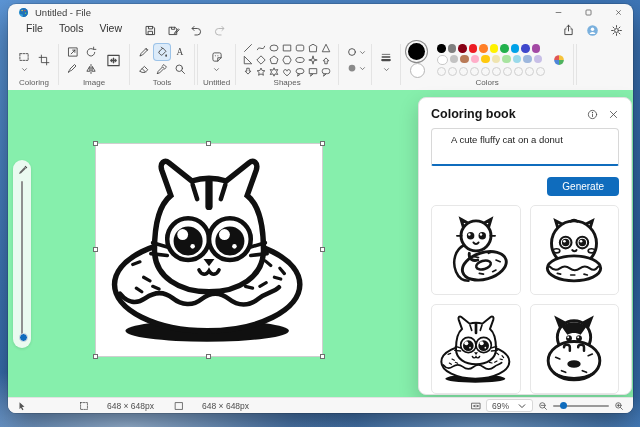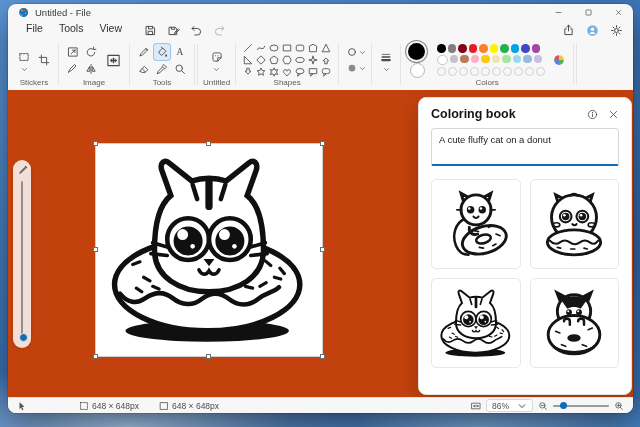--- a/index.html
+++ b/index.html
@@ -54,21 +54,21 @@
   .bigdots{position:relative;width:26px;height:36px;}
   .dot-fg{position:absolute;left:2px;top:1px;width:17px;height:17px;border-radius:50%;
     box-shadow:0 0 0 2px #f7f7f7,0 0 0 3px #8a8a8a;}
   .dot-bg{position:absolute;left:4px;top:21px;width:13px;height:13px;border-radius:50%;
     border:1px solid #b5b5b5;background:#fff;}
   .swatches{display:flex;flex-direction:column;gap:2px;justify-content:center;}
   .sw-row{display:flex;gap:2px;}
   .sw{width:8.5px;height:8.5px;border-radius:50%;}
   .sw.empty{background:transparent;border:1px solid #cfcfcf;width:7px;height:7px;}
   
-  .workarea{position:absolute;left:0;right:0;top:86px;bottom:15px;background:#c2410c;}
+  .workarea{position:absolute;left:0;right:0;top:86px;bottom:15px;background:#86efac;}
   .canvas{position:absolute;left:88px;top:54px;width:226px;height:212px;background:#fff;
     outline:1px solid #cfcfcf;}
   .canvas svg{position:absolute;inset:4px;width:218px;height:204px;}
   .handle{position:absolute;width:5px;height:5px;background:#fff;border:1px solid #6e6e6e;box-sizing:border-box;}
   
   .vslider{position:absolute;left:5px;top:70px;width:18px;height:188px;display:flex;flex-direction:column;
     align-items:center;background:rgba(252,252,252,.85);border-radius:9px;padding:5px 0;box-sizing:border-box;
     box-shadow:0 1px 3px rgba(0,0,0,.12);}
   .vslider .track{flex:1;width:2px;background:#8f8f8f;border-radius:1px;margin:5px 0 4px;position:relative;}
   .vslider .thumb{position:absolute;left:-2.5px;bottom:-3px;width:7px;height:7px;border-radius:50%;background:#0f6cbd;}
@@ -76,33 +76,33 @@
   .panel{position:absolute;left:410px;top:7px;width:214px;height:298px;background:#fff;
     border:1px solid #e1e1e1;border-radius:8px;box-shadow:0 8px 20px rgba(0,0,0,.18);
     padding:9px 12px;box-sizing:border-box;}
   .panel-head{display:flex;align-items:center;}
   .panel-title{font-size:12.5px;font-weight:bold;color:#141414;}
   .panel-head .ic{margin-left:10px;color:#555;}
   .panel-head .spacer{flex:1;}
   .prompt{width:100%;height:38px;box-sizing:border-box;margin-top:7px;resize:none;
     border:1px solid #d8d8d8;border-bottom:2px solid #0f6cbd;border-radius:4px 4px 2px 2px;
     font-family:"Liberation Sans","DejaVu Sans",sans-serif;font-size:9.5px;color:#222;
-    padding:5px 7px;outline:none;}
+    padding:5px 19px;outline:none;}
   .gen-row{display:flex;justify-content:flex-end;margin-top:7px;}
   .gen-btn{background:#0f6cbd;color:#fff;border:none;border-radius:4px;font-size:10px;
     padding:4px 15px;font-family:inherit;}
   .thumbs{display:grid;grid-template-columns:1fr 1fr;gap:9px;margin-top:9px;}
   .thumb{height:88px;border:1px solid #e7e7e7;border-radius:5px;background:#fff;
     display:flex;align-items:center;justify-content:center;}
   .thumb svg{width:80px;height:80px;}
   
   .statusbar{position:absolute;left:0;right:0;bottom:0;height:15px;background:#f7f7f7;
     border-top:1px solid #e2e2e2;display:flex;align-items:center;padding:0 9px;gap:5px;
     font-size:8.5px;color:#4e4e4e;}
-  .sb-chip{display:flex;align-items:center;gap:3px;}
+  .sb-chip{display:flex;align-items:center;gap:18px;}
   .sb-sp1{width:42px;}
   .sb-sp2{width:10px;}
   .zoombox{display:flex;align-items:center;gap:8px;background:#fff;border:1px solid #d8d8d8;
     border-radius:3px;padding:0 5px;height:11px;}
   .zslider{width:56px;height:2px;background:#9a9a9a;border-radius:1px;position:relative;}
   .zslider .zdot{position:absolute;top:-2.5px;left:7px;width:7px;height:7px;border-radius:50%;background:#0f6cbd;}
   .statusbar .ic svg{width:10px;height:10px;}
 </style>
 </head>
 <body>
@@ -210,21 +210,21 @@
               </svg>
             </span>
         </div>
         <span class="tbtn">
             <svg viewBox="0 0 16 16" fill="none" stroke="#4a4a4a" stroke-width="1.2" stroke-linecap="round" stroke-linejoin="round">
               <path d="M4.5 1.5v10h10"></path>
               <path d="M1.5 4.5h10v10"></path>
             </svg>
           </span>
       </div>
-      <span class="grp-label">Stickers</span>
+      <span class="grp-label">Coloring</span>
     </div>
     <div class="vsep"></div>
 
     <div class="grp">
       <div class="grp-body">
         <div class="grid2">
           <span class="tbtn">
               <svg viewBox="0 0 16 16" fill="none" stroke="#4a4a4a" stroke-width="1.2" stroke-linecap="round" stroke-linejoin="round">
                 <rect x="2.5" y="2.5" width="11" height="11"></rect>
                 <path d="M5.5 10.5 10.5 5.5M10.5 5.5v3M10.5 5.5h-3"></path>
@@ -597,20 +597,23 @@
               <circle cx="8" cy="5" r=".9" fill="#4a4a4a" stroke="none"></circle>
             </svg>
           </span>
         <span class="ic sm">
             <svg viewBox="0 0 16 16" fill="none" stroke="#4a4a4a" stroke-width="1.2" stroke-linecap="round" stroke-linejoin="round">
               <path d="M3.5 3.5l9 9M12.5 3.5l-9 9"></path>
             </svg>
           </span>
       </div>
       <textarea class="prompt" style="">A cute fluffy cat on a donut</textarea>
+      <div class="gen-row">
+        <button class="gen-btn">Generate</button>
+      </div>
       <div class="thumbs">
         <div class="thumb">
           <svg viewBox="0 0 96 96" fill="none" stroke="#151515" stroke-width="3" stroke-linecap="round">
             <path d="M34 42C23 47 19 62 24 74c3 7 9 11 15 11"></path>
             <ellipse cx="58" cy="67" rx="27" ry="16" transform="rotate(-16 58 67)" fill="#fff" stroke-width="3.5"></ellipse>
             <ellipse cx="57" cy="66" rx="9" ry="5" transform="rotate(-16 57 66)" fill="#fff"></ellipse>
             <path d="M46 56l5 1M63 52l5-2M72 60l5 2M52 76l5 1M68 74l4-2" stroke-width="2"></path>
             <path d="M33 21l-3-10 11 6M63 21l3-10-11 6" fill="#fff" stroke-width="3.5"></path>
             <circle cx="48" cy="31" r="18" fill="#fff" stroke-width="3.5"></circle>
             <circle cx="41.5" cy="31" r="4.5" fill="#151515" stroke="none"></circle>
@@ -693,21 +696,21 @@
       <span>648 × 648px</span>
     </span>
     <span style="flex:1;"></span>
     <span class="ic">
         <svg viewBox="0 0 16 16" fill="none" stroke="#4a4a4a" stroke-width="1.2" stroke-linecap="round" stroke-linejoin="round">
           <rect x="1.5" y="3.5" width="13" height="9"></rect>
           <path d="M4.5 8h7M4.5 8 6 6.5M4.5 8 6 9.5M11.5 8 10 6.5M11.5 8 10 9.5"></path>
         </svg>
       </span>
     <span class="zoombox">
-      <span>86%</span>
+      <span>69%</span>
       <span class="ic caret">
           <svg viewBox="0 0 16 16" fill="none" stroke="#4a4a4a" stroke-width="1.2" stroke-linecap="round" stroke-linejoin="round">
             <path d="M3.5 6l4.5 4.5L12.5 6" stroke-width="1.6"></path>
           </svg>
         </span>
     </span>
     <span class="ic">
         <svg viewBox="0 0 16 16" fill="none" stroke="#4a4a4a" stroke-width="1.2" stroke-linecap="round" stroke-linejoin="round">
           <circle cx="7" cy="7" r="4.3"></circle>
           <path d="M10.2 10.2 13.5 13.5M5 7h4"></path>

